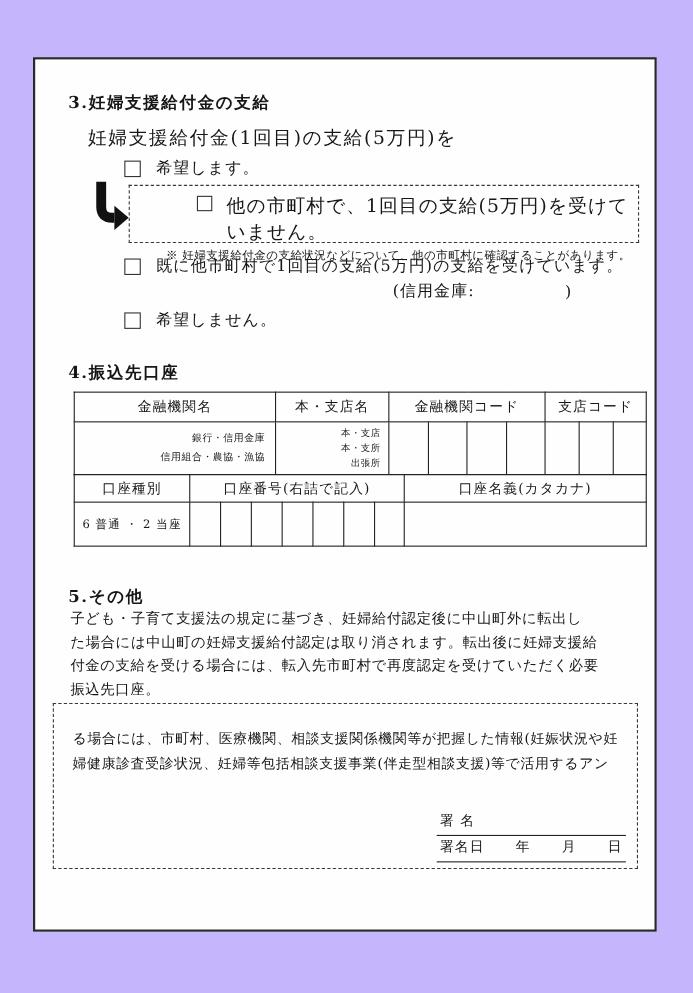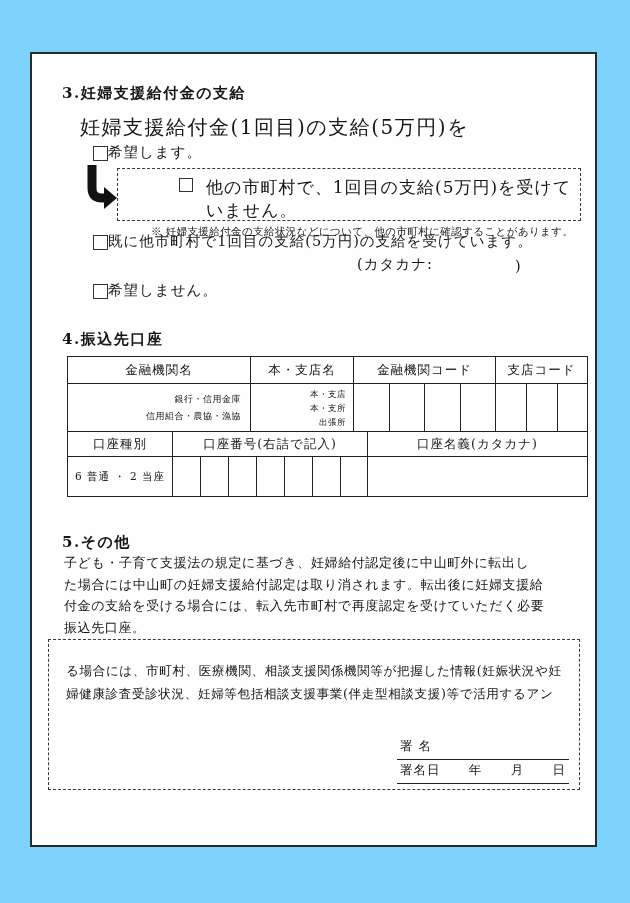--- a/index.html
+++ b/index.html
@@ -1,33 +1,33 @@
 <!DOCTYPE html>
 <html><head>
 <meta charset="utf-8">
 <style>
   html,body { margin:0; padding:0; }
   body { width:630px; height:903px; background:#ffffff; }
   .page {
-    position:relative; width:630px; height:903px; background:#7dd3fc;
+    position:relative; width:630px; height:903px; background:#c4b5fd;
     font-family:"DejaVu Serif","Liberation Serif",serif; color:#161616;
     overflow:hidden;
   }
   .sheet-border {
     position:absolute; left:30px; top:52px; width:563px; height:791px;
     border:2px solid #2a2a2a; background:#fefefe;
   }
   .abs { position:absolute; }
 
   .s-title { font-size:15px; font-weight:bold; letter-spacing:1.5px; }
   .s3-title { left:62px; top:84px; }
-  .s3-intro { left:80px; top:114px; font-size:20px; letter-spacing:1.5px; }
-
-  .opt { position:absolute; display:flex; align-items:flex-start; 
-         font-size:14.5px; letter-spacing:1px; }
+  .s3-intro { left:80px; top:114px; font-size:17px; letter-spacing:1.5px; }
+
+  .opt { position:absolute; display:flex; align-items:flex-start; gap:14px;
+         font-size:14.5px; letter-spacing:1px;margin-left:20px; }
   .cb { width:13px; height:13px; border:1.5px solid #333; background:#fff;
         display:inline-block; flex:none; margin-top:3px; }
   .cb.sm { width:12px; height:12px; margin-top:2px; }
 
   .opt1 { left:93px; top:143px; }
   .opt2 { left:93px; top:232px; }
   .opt3 { left:93px; top:281px; }
 
   .arrow-wrap { left:85px; top:165px; width:34px; height:48px; }
 
@@ -99,21 +99,21 @@
     </div>
     <div class="db-note">※ 妊婦支援給付金の支給状況などについて、他の市町村に確認することがあります。</div>
   </div>
 
   <div class="opt opt2">
     <span class="cb"></span>
     <span>既に他市町村で1回目の支給(5万円)の支給を受けています。</span>
   </div>
 
   <div class="abs paren-line">
-    <span>(カタカナ:</span>
+    <span>(信用金庫:</span>
     <span class="paren-blank"></span>
     <span>)</span>
   </div>
 
   <div class="opt opt3">
     <span class="cb"></span>
     <span>希望しません。</span>
   </div>
 
   <div class="abs s-title s4-title">4.振込先口座</div>

